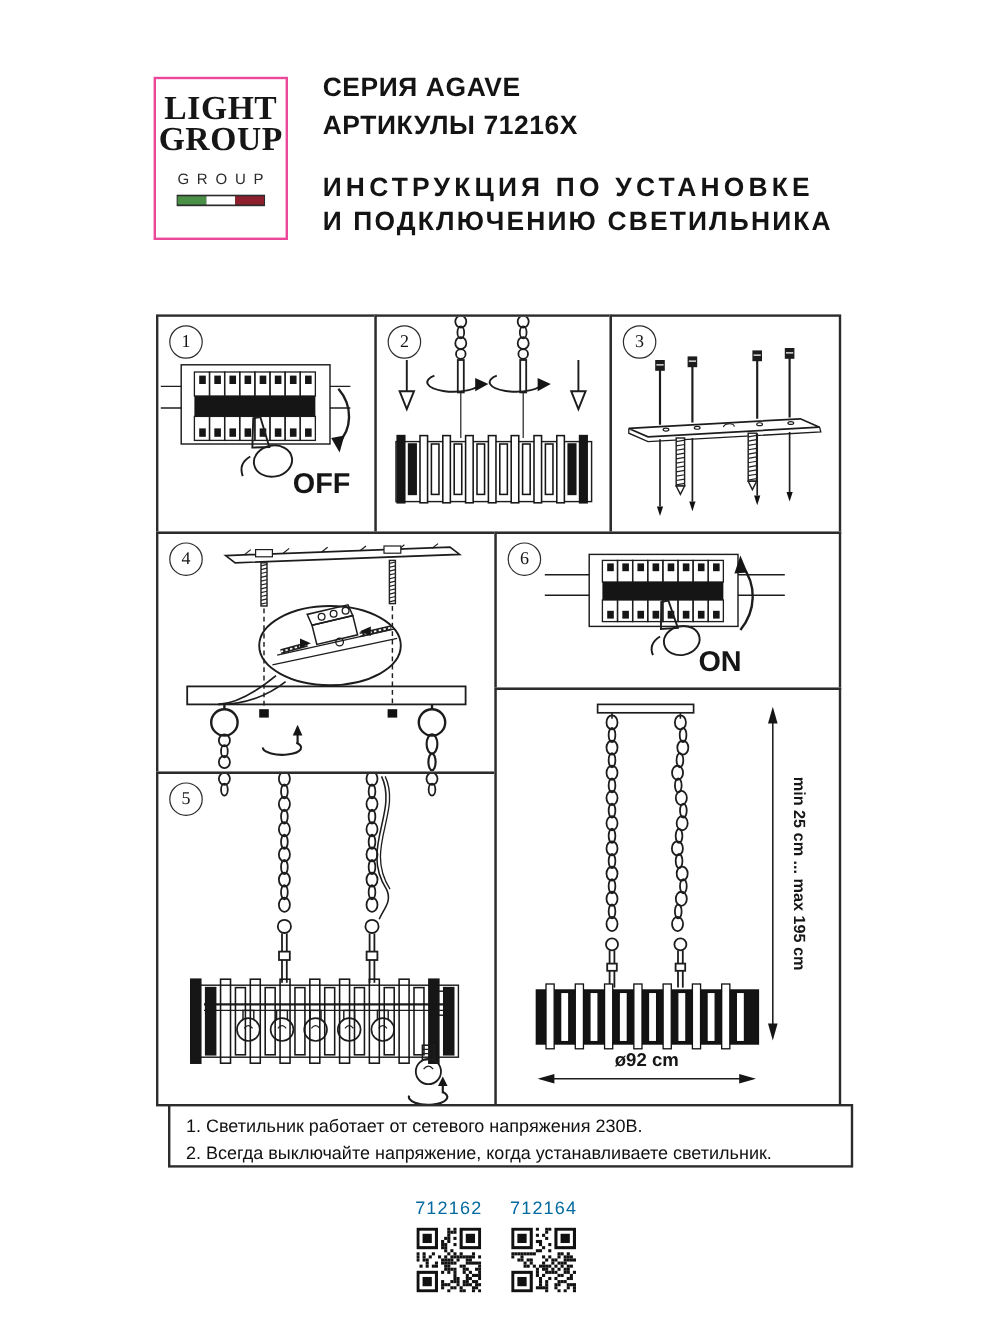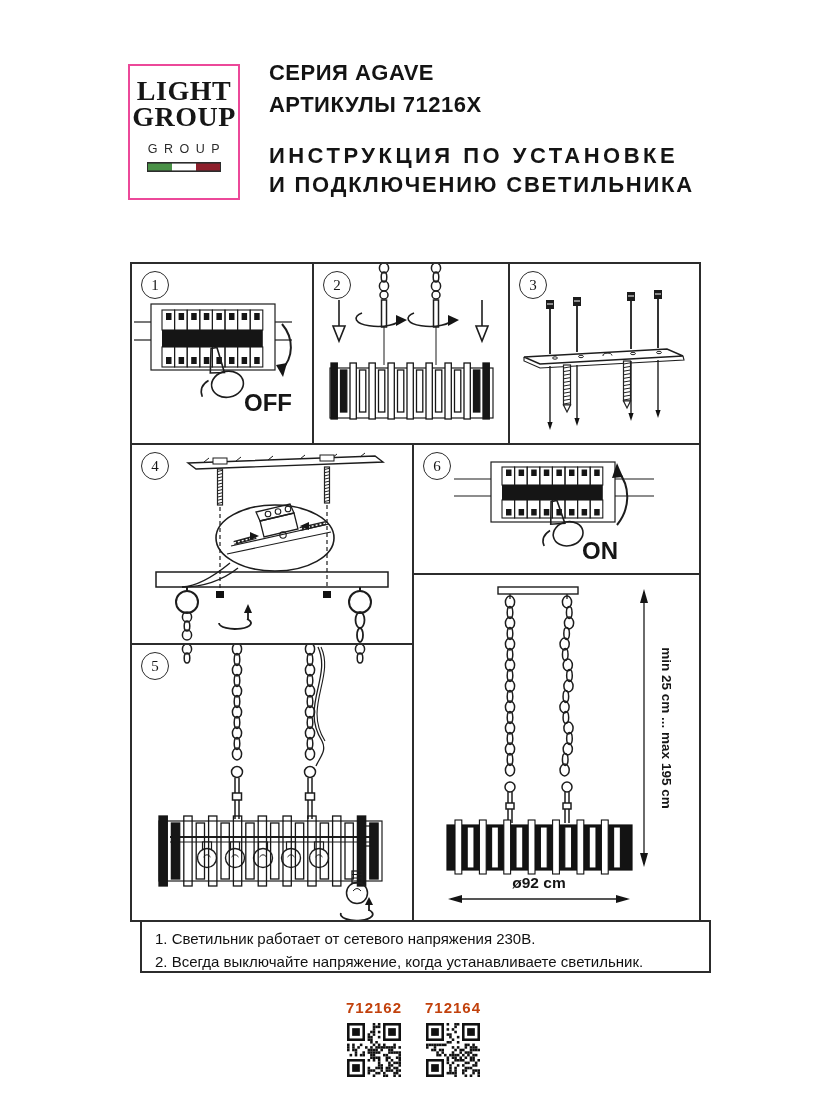--- a/index.html
+++ b/index.html
@@ -23,21 +23,21 @@
   
   .panel{position:absolute;border:2px solid #2c2c2c;background:#fff;box-sizing:border-box;}
   .panel>svg{position:absolute;left:0;top:0;}
   .badge{position:absolute;top:7px;left:9px;width:26px;height:26px;border:1.6px solid #2c2c2c;
          border-radius:50%;display:flex;align-items:center;justify-content:center;
          font-family:"Liberation Serif",serif;font-size:15px;color:#161616;background:#fff;z-index:2;}
   
   .notes{padding:5px 0 0 13px;font-size:15px;line-height:23px;color:#111;}
   
   .qr-block{position:absolute;top:999px;width:82px;text-align:center;}
-  .code-label{font-weight:700;font-size:15px;letter-spacing:1px;color:#c2410c;margin-bottom:7px;}
+  .code-label{font-weight:400;font-size:15px;letter-spacing:1px;color:#0369a1;margin-bottom:7px;}
   .qr-block svg{display:block;margin:0 auto;}
   .ln{stroke:#1d1d1d;fill:none;}
 </style>
 </head>
 <body>
 
 <div class="page">
 
   <div class="logo">
     <div class="logo-word">LIGHT</div>

